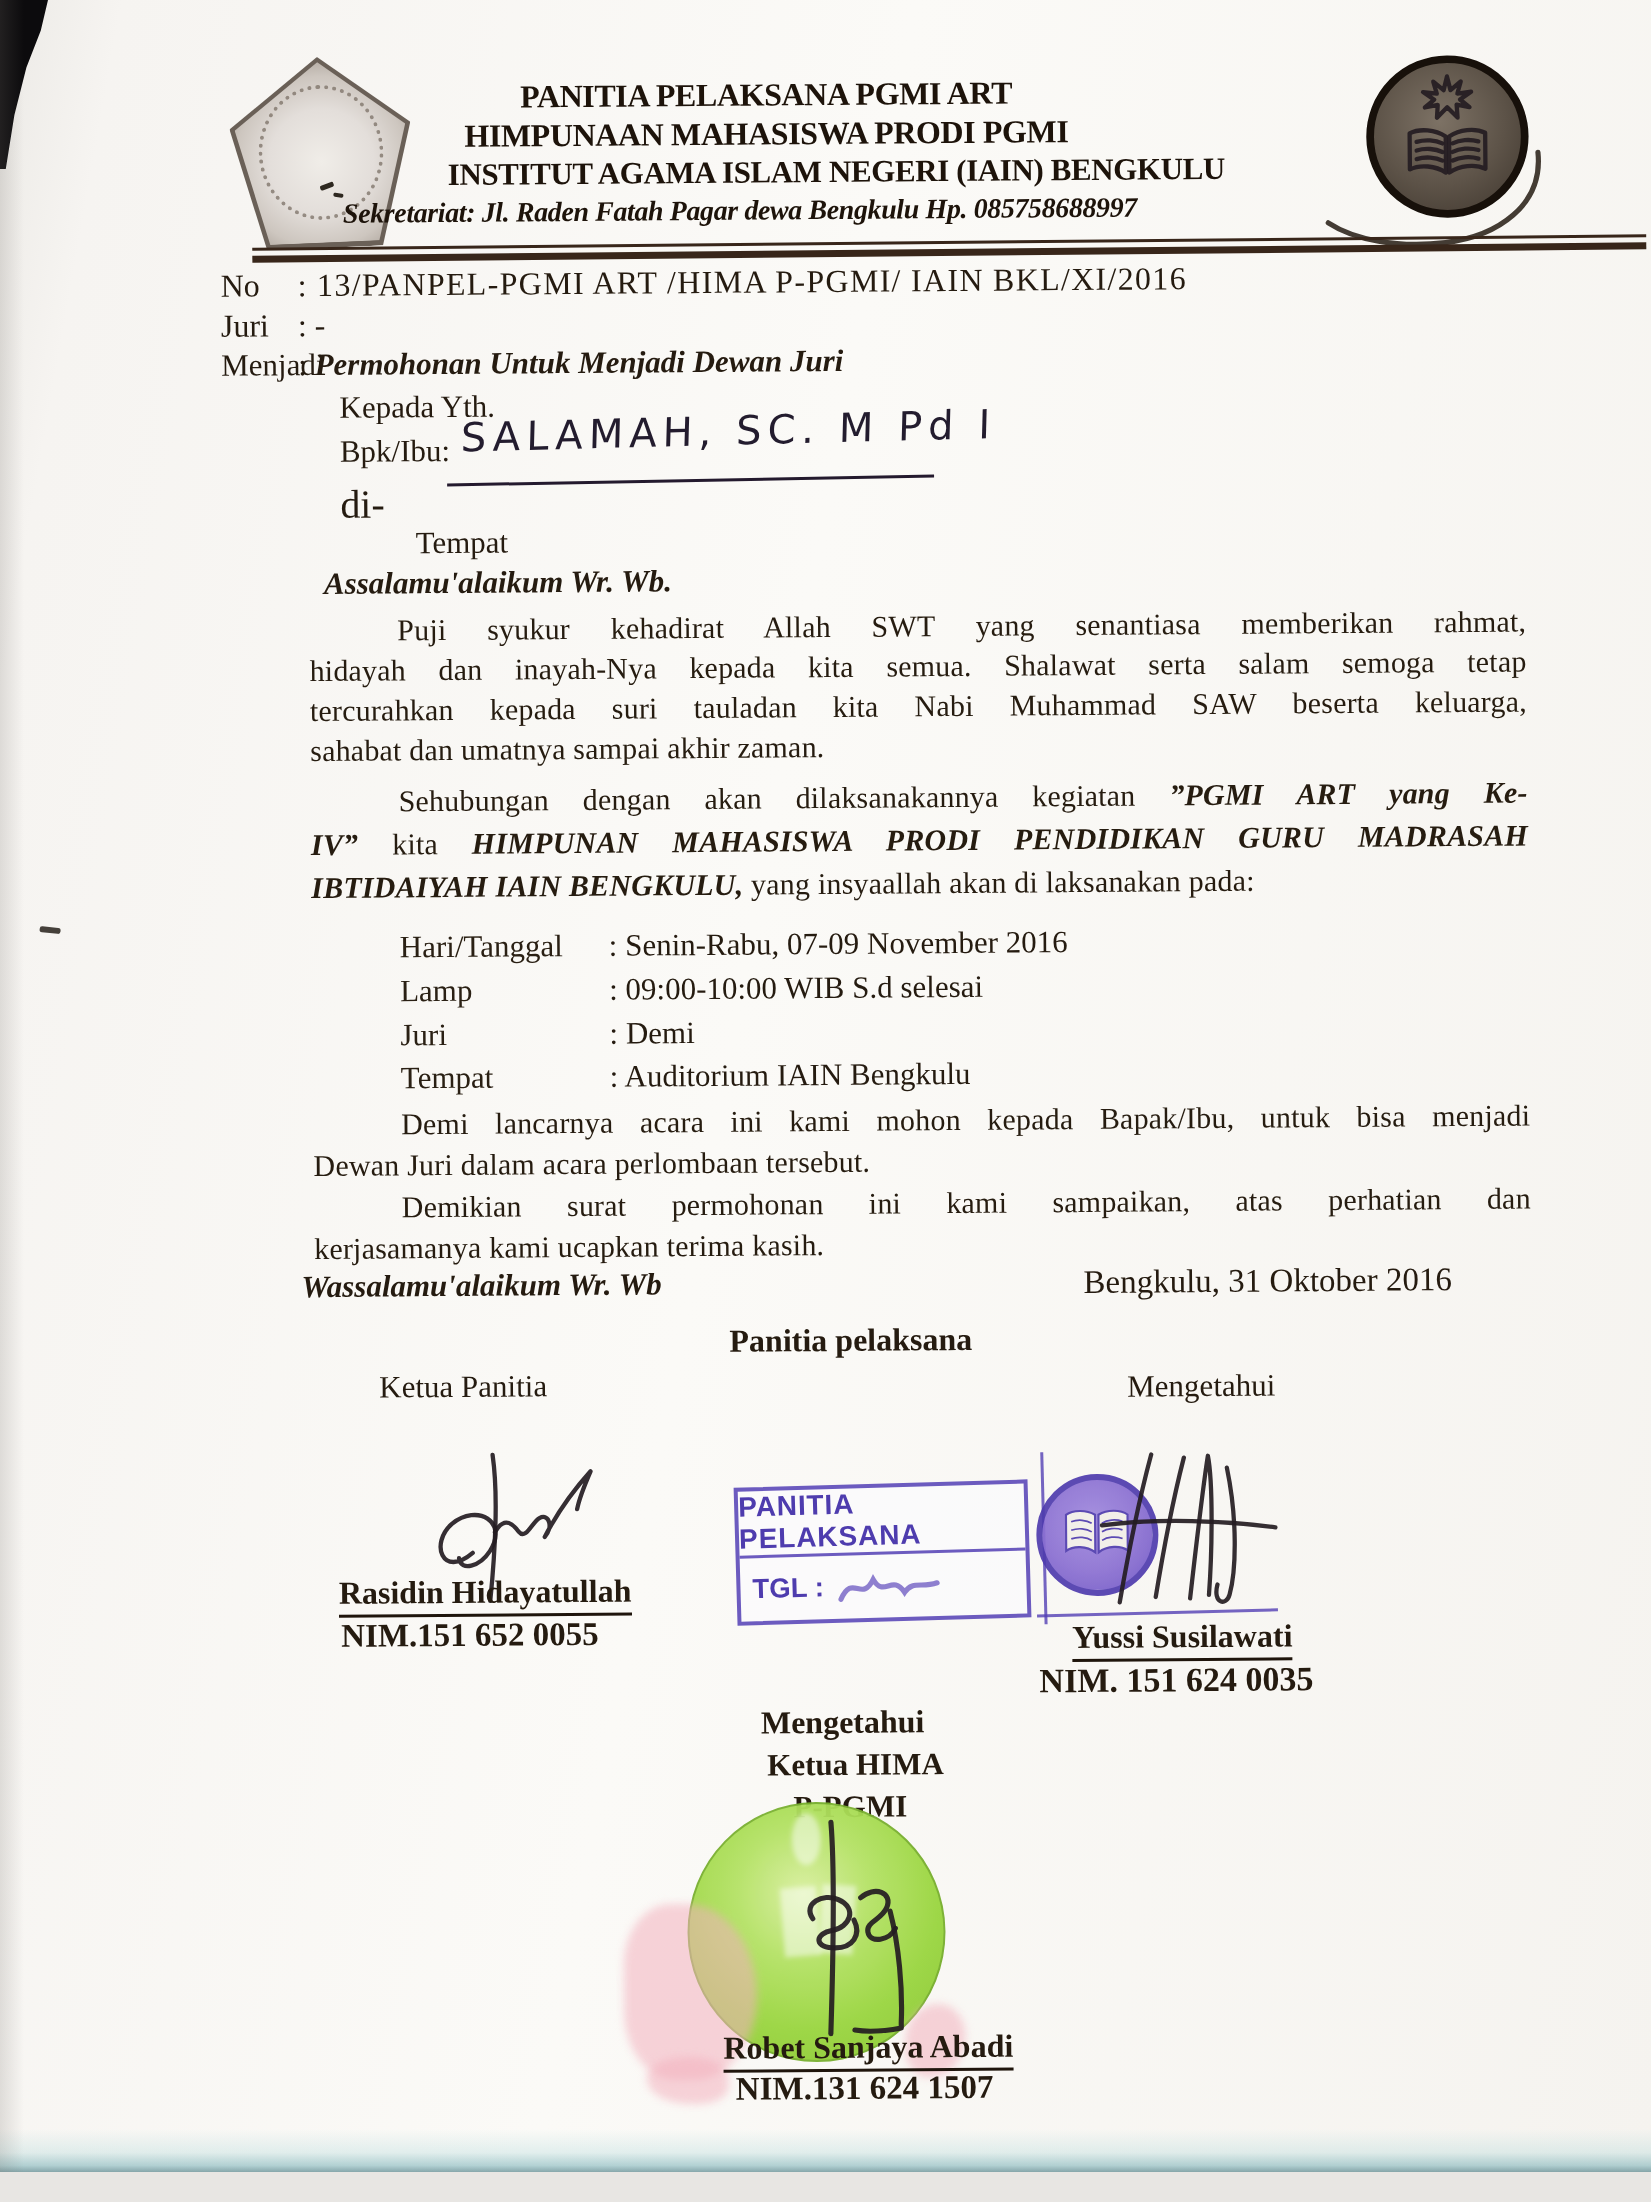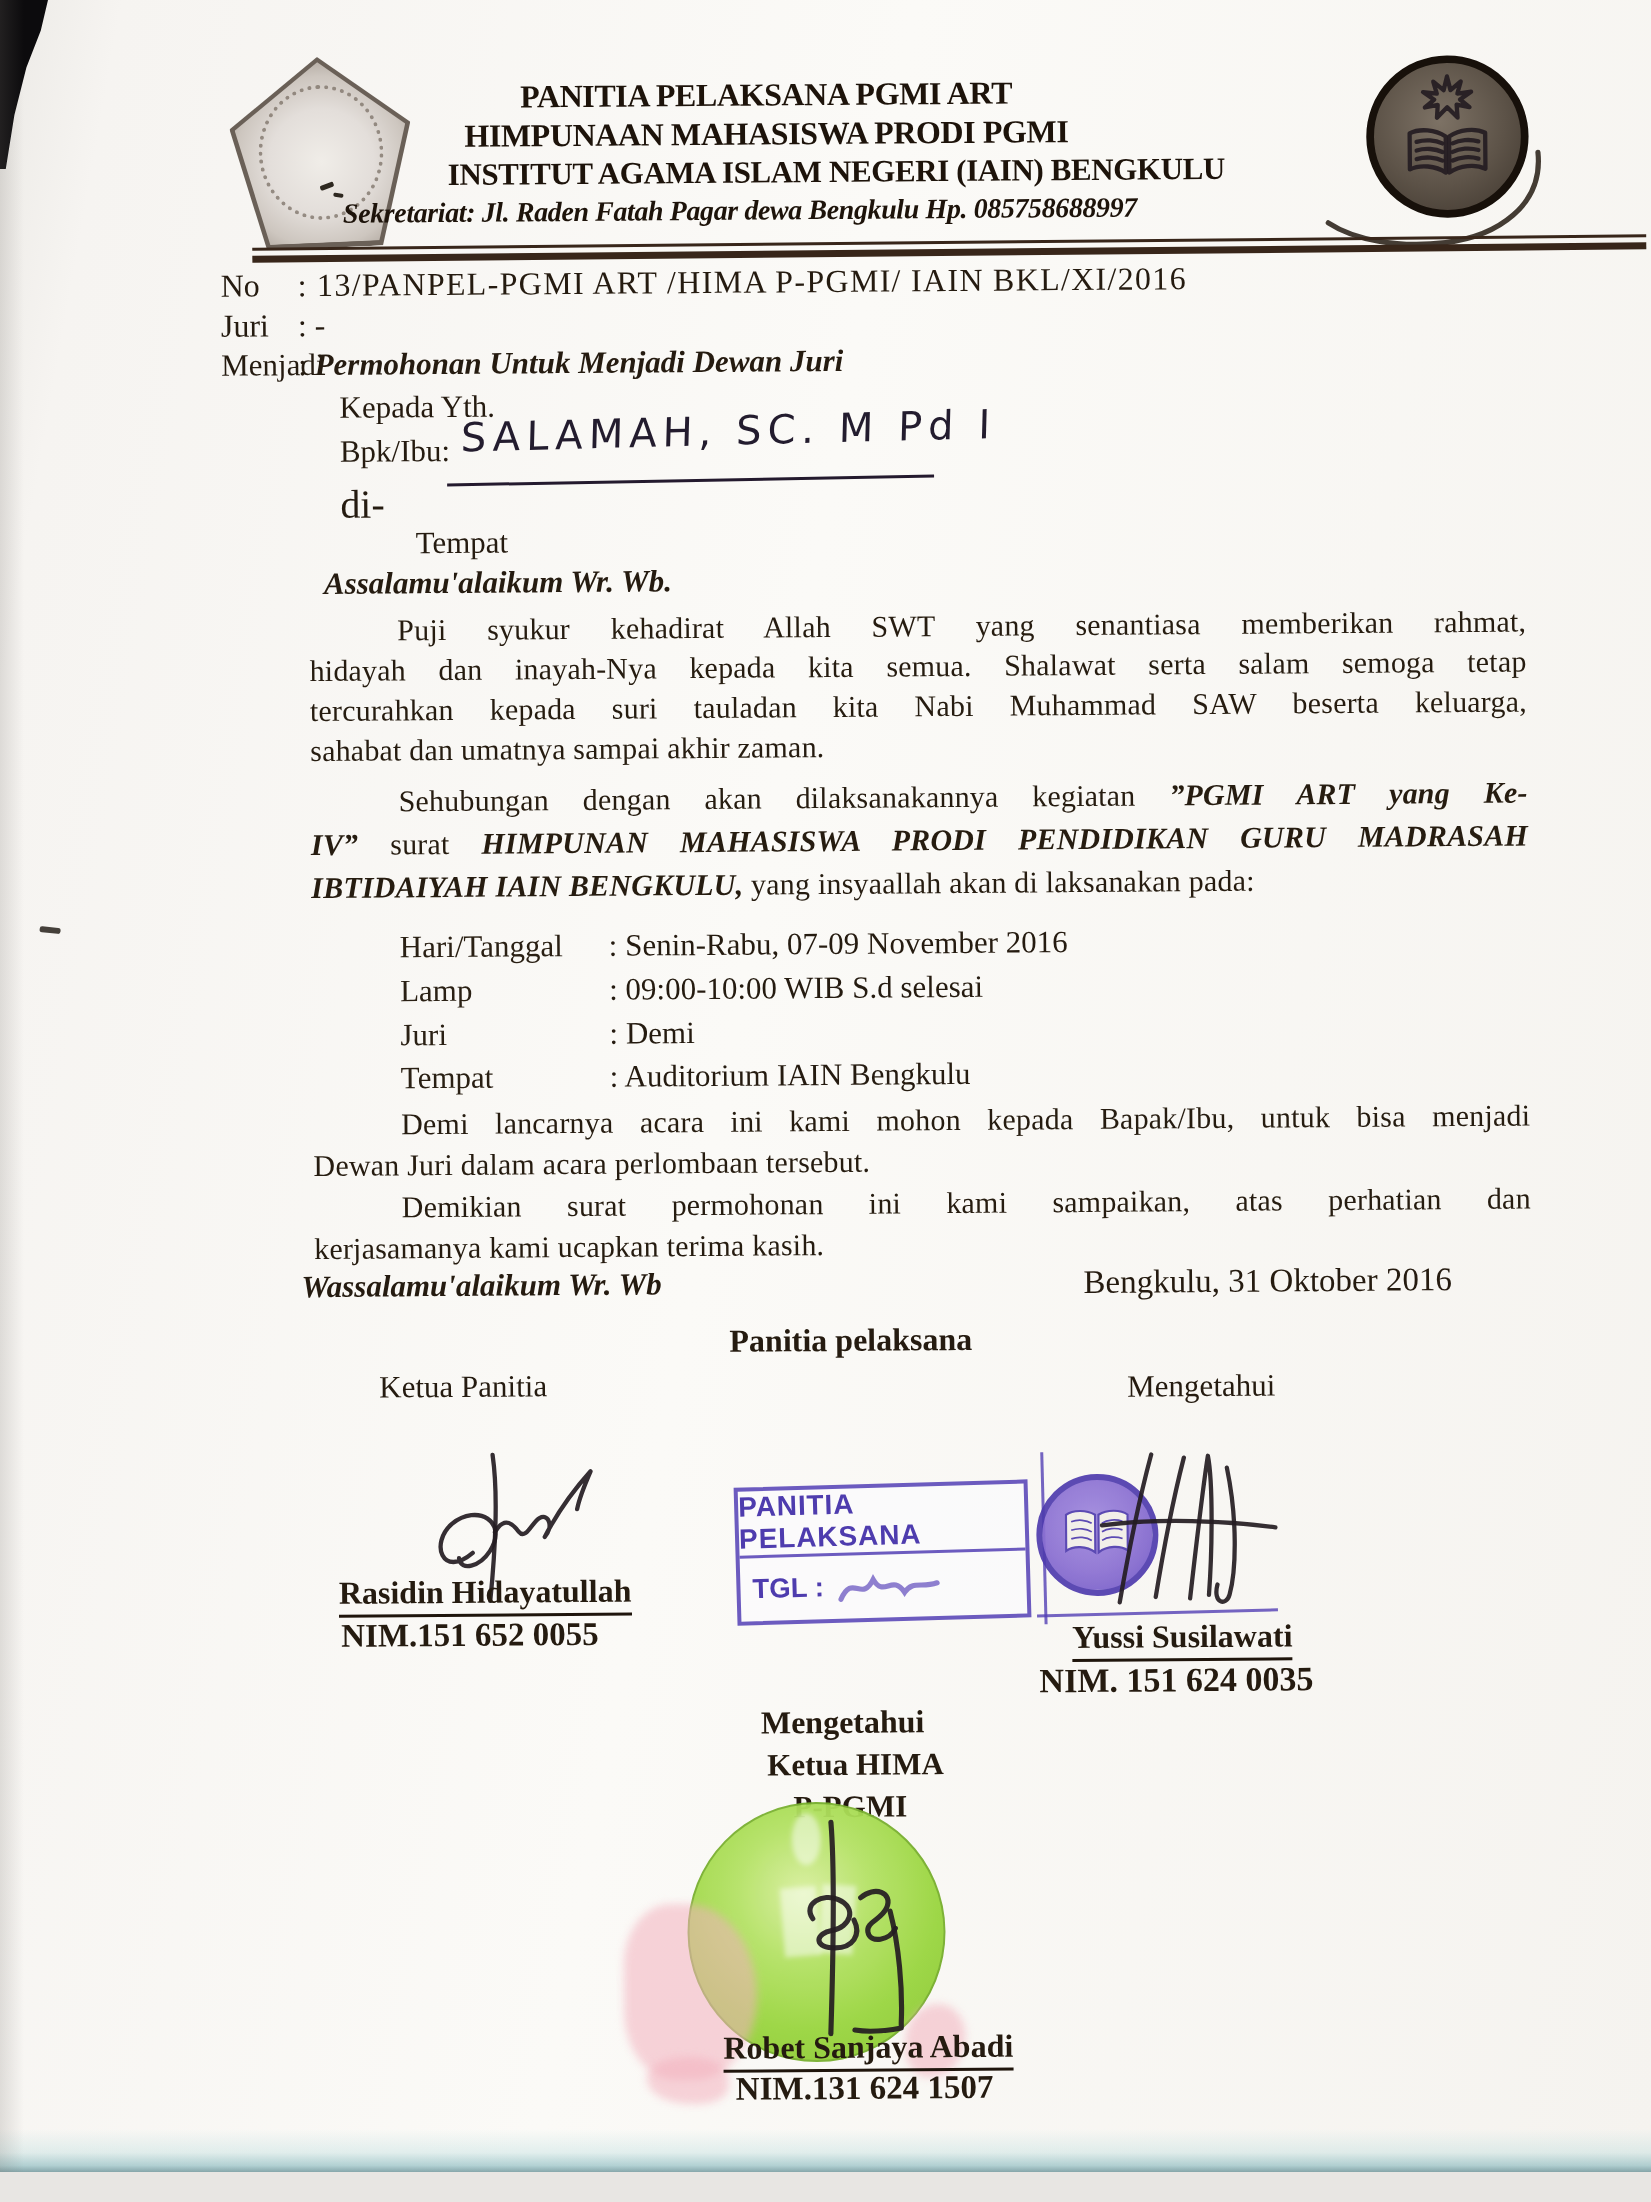--- a/index.html
+++ b/index.html
@@ -121,21 +121,21 @@
 
   <div class="para" style="top:607px">
     <div class="ln ind">Puji syukur kehadirat Allah SWT yang senantiasa memberikan rahmat,</div>
     <div class="ln">hidayah dan inayah-Nya kepada kita semua. Shalawat serta salam semoga tetap</div>
     <div class="ln">tercurahkan kepada suri tauladan kita Nabi Muhammad SAW beserta keluarga,</div>
     <div class="ln last">sahabat dan umatnya sampai akhir zaman.</div>
   </div>
 
   <div class="para lh50" style="top:776px">
     <div class="ln ind"><span>Sehubungan dengan akan dilaksanakannya kegiatan </span><span class="b i">”PGMI ART yang Ke-</span></div>
-    <div class="ln"><span class="b i">IV”</span><span> surat </span><span class="i" style="font-weight:600">HIMPUNAN MAHASISWA PRODI PENDIDIKAN GURU MADRASAH</span></div>
+    <div class="ln"><span class="b i">IV”</span><span> kita </span><span class="i" style="font-weight:600">HIMPUNAN MAHASISWA PRODI PENDIDIKAN GURU MADRASAH</span></div>
     <div class="ln last"><span class="i" style="font-weight:600">IBTIDAIYAH IAIN BENGKULU,</span><span> yang insyaallah akan di laksanakan pada:</span></div>
   </div>
 
   <div class="dl" style="top:926px">Hari/Tanggal</div>
   <div class="dv" style="top:926px">: Senin-Rabu, 07-09 November 2016</div>
   <div class="dl" style="top:970px">Lamp</div>
   <div class="dv" style="top:970px">: 09:00-10:00 WIB S.d selesai</div>
   <div class="dl" style="top:1014px">Juri</div>
   <div class="dv" style="top:1014px">: Demi</div>
   <div class="dl" style="top:1057px">Tempat</div>

